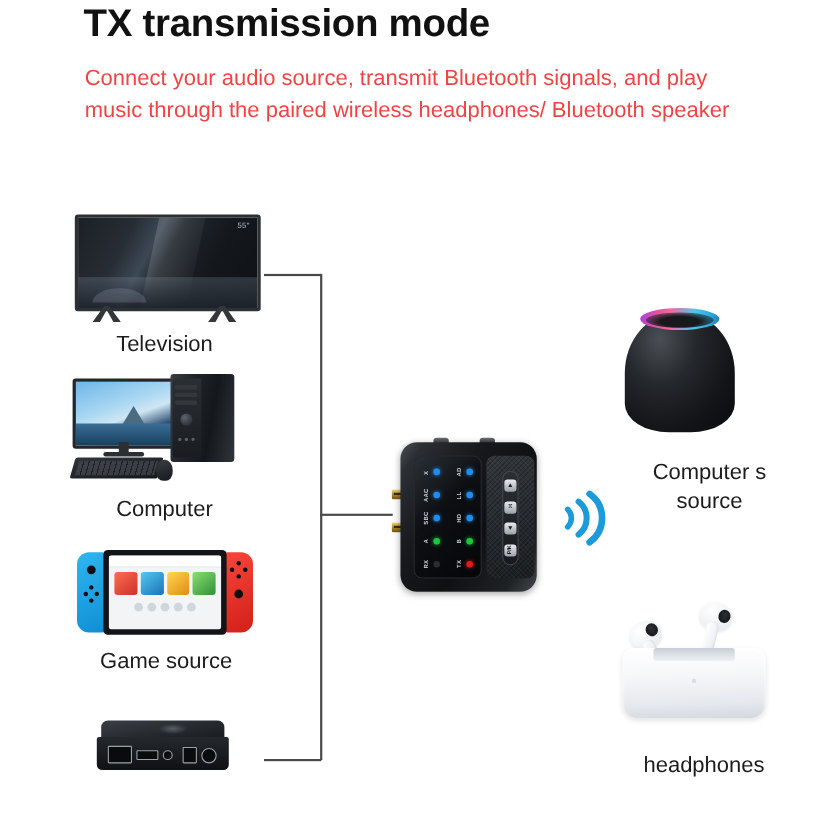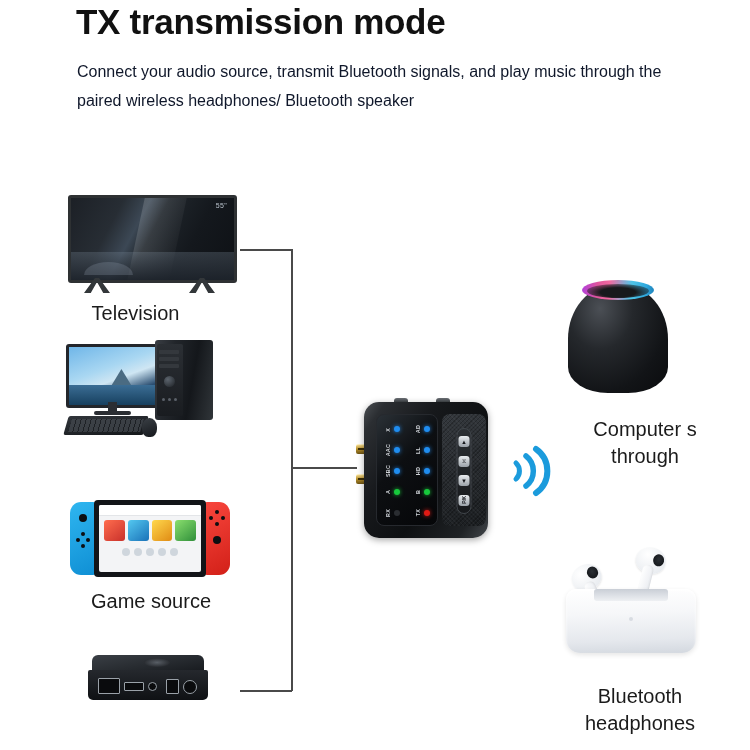--- a/index.html
+++ b/index.html
@@ -14,21 +14,21 @@
   #stage{position:relative;width:750px;height:750px;}
 
   
   .page-title{
     position:absolute;left:76px;top:2px;
     font-size:35px;font-weight:bold;letter-spacing:-0.3px;
     color:#111;
   }
   .page-subtitle{
     position:absolute;left:77px;top:57px;width:600px;
-    font-size:16px;line-height:29px;color:#0f172a;
+    font-size:20px;line-height:29px;color:#ef4444;
   }
 
   
   .caption{
     position:absolute;text-align:center;
     font-size:20px;line-height:27px;color:#1b1b1b;
   }
 
   
   .ln{position:absolute;background:#4a4a4a;}
@@ -318,21 +318,21 @@
   <div class="tv">
     <div class="tv-screen">
       <div class="tv-glow"></div>
       <div class="tv-land"></div>
       <div class="tv-hill"></div>
       <div class="tv-size">55"</div>
     </div>
     <div class="tv-stand-l"></div>
     <div class="tv-stand-r"></div>
   </div>
-  <div class="caption" style="left:48px;top:300px;width:175px;">Television</div>
+  <div class="caption" style="left:62px;top:300px;width:175px;">Television</div>
 
   <div class="pc">
     <div class="pc-monitor">
       <div class="pc-mtn"></div>
       <div class="pc-water"></div>
     </div>
     <div class="pc-neck"></div>
     <div class="pc-base"></div>
     <div class="pc-tower">
       <div class="pc-tower-face"></div>
@@ -342,20 +342,21 @@
       <div class="pc-pwr"></div>
       <div class="pc-dot" style="left:7px;top:58px;"></div>
       <div class="pc-dot" style="left:13px;top:58px;"></div>
       <div class="pc-dot" style="left:19px;top:58px;"></div>
     </div>
     <div class="pc-kbd">
         <i></i>
       </div>
     <div class="pc-mouse"></div>
   </div>
+  <div class="caption" style="left:62px;top:450px;width:175px;">Computer</div>
 
   <div class="gc">
     <div class="gc-left">
       <div class="gc-stick" style="left:9px;top:12px;"></div>
       <div class="gc-btn" style="left:11px;top:30px;"></div>
       <div class="gc-btn" style="left:6px;top:36px;"></div>
       <div class="gc-btn" style="left:16px;top:36px;"></div>
       <div class="gc-btn" style="left:11px;top:42px;"></div>
     </div>
     <div class="gc-right">
@@ -483,21 +484,21 @@
     </svg>
   </div>
 
   <div class="spk">
     <div class="spk-body"></div>
     <div class="spk-top"></div>
     <div class="spk-top-in"></div>
   </div>
   <div class="caption" style="left:540px;top:416px;width:210px;">
     <div>Computer s</div>
-    <div>through</div>
+    <div>source</div>
   </div>
 
   <div class="buds">
     <div class="bud" style="left:22px;top:18px;transform:rotate(-24deg);">
       <div class="bud-head">
         <div class="bud-tip"></div>
       </div>
       <div class="bud-stem"></div>
     </div>
     <div class="bud" style="left:76px;top:2px;transform:rotate(14deg);">
@@ -505,17 +506,16 @@
         <div class="bud-tip"></div>
       </div>
       <div class="bud-stem"></div>
     </div>
     <div class="bud-case">
       <div class="bud-slot"></div>
       <div class="bud-led"></div>
     </div>
   </div>
   <div class="caption" style="left:530px;top:683px;width:220px;">
-    <div>Bluetooth</div>
     <div>headphones</div>
   </div>
 
 </div>
 
 </body></html>

